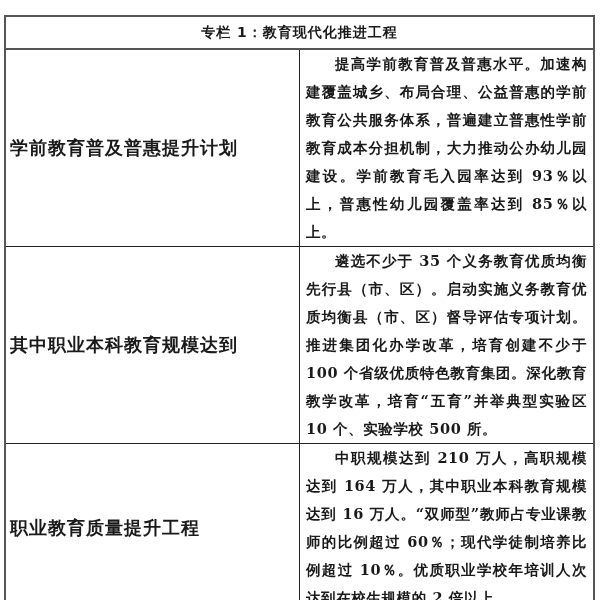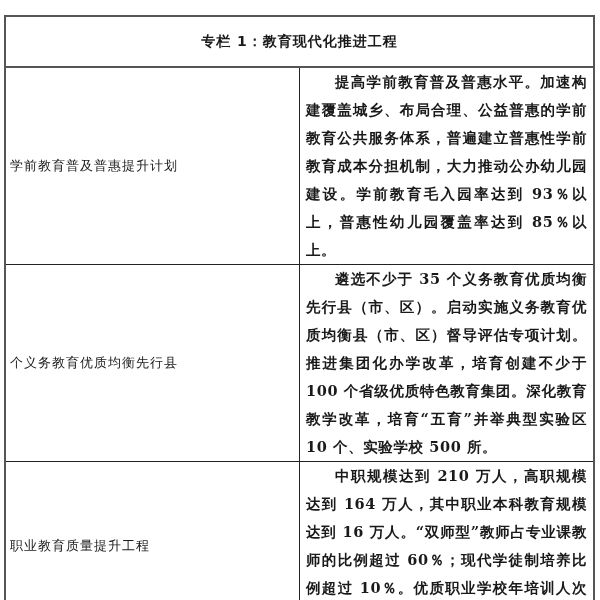--- a/index.html
+++ b/index.html
@@ -19,38 +19,39 @@
       position: absolute;
       left: 4px;
       top: 15px;
       width: 591px;
       border-collapse: collapse;
       table-layout: fixed;
       border: 2px solid #555;
     }
     .box-table td {
       border: 1px solid #222;
-      padding: 9px;
+      padding: 0;
       vertical-align: middle;
     }
     .box-title {
       height: 31px;
       text-align: center;
       font-family: "DejaVu Sans", "Liberation Sans", sans-serif;
       font-weight: bold;
       font-size: 14px;
       letter-spacing: 1px;
       border-bottom: 2px solid #555 !important;
     }
     .col-label {
       width: 128px;
-      font-size: 13px;
+      font-size: 18px;
       line-height: 28px;
       padding: 0 4px 0 4px !important;
       letter-spacing: 1px;
+      font-weight: bold;
     }
     .col-body {
       font-size: 14.5px;
       line-height: 28px;
       padding: 0 6px 0 6px !important;
       text-align: justify;
       text-indent: 2em;
       letter-spacing: 0.6px;
       font-weight: bold;
     }
@@ -64,21 +65,21 @@
 <table class="box-table">
   <tbody>
       <tr>
     <td class="box-title" colspan="2">专栏 1：教育现代化推进工程</td>
   </tr>
   <tr class="r1">
     <td class="col-label">学前教育普及普惠提升计划</td>
     <td class="col-body">提高学前教育普及普惠水平。加速构建覆盖城乡、布局合理、公益普惠的学前教育公共服务体系，普遍建立普惠性学前教育成本分担机制，大力推动公办幼儿园建设。学前教育毛入园率达到 93％以上，普惠性幼儿园覆盖率达到 85％以上。</td>
   </tr>
   <tr class="r2">
-    <td class="col-label">个义务教育优质均衡先行县</td>
+    <td class="col-label">其中职业本科教育规模达到</td>
     <td class="col-body">遴选不少于 35 个义务教育优质均衡先行县（市、区）。启动实施义务教育优质均衡县（市、区）督导评估专项计划。推进集团化办学改革，培育创建不少于 100 个省级优质特色教育集团。深化教育教学改革，培育“五育”并举典型实验区 10 个、实验学校 500 所。</td>
   </tr>
   <tr class="r3">
     <td class="col-label">职业教育质量提升工程</td>
     <td class="col-body">中职规模达到 210 万人，高职规模达到 164 万人，其中职业本科教育规模达到 16 万人。“双师型”教师占专业课教师的比例超过 60％；现代学徒制培养比例超过 10％。优质职业学校年培训人次达到在校生规模的 2 倍以上。</td>
   </tr>
 
 </tbody>
   </table>
 

